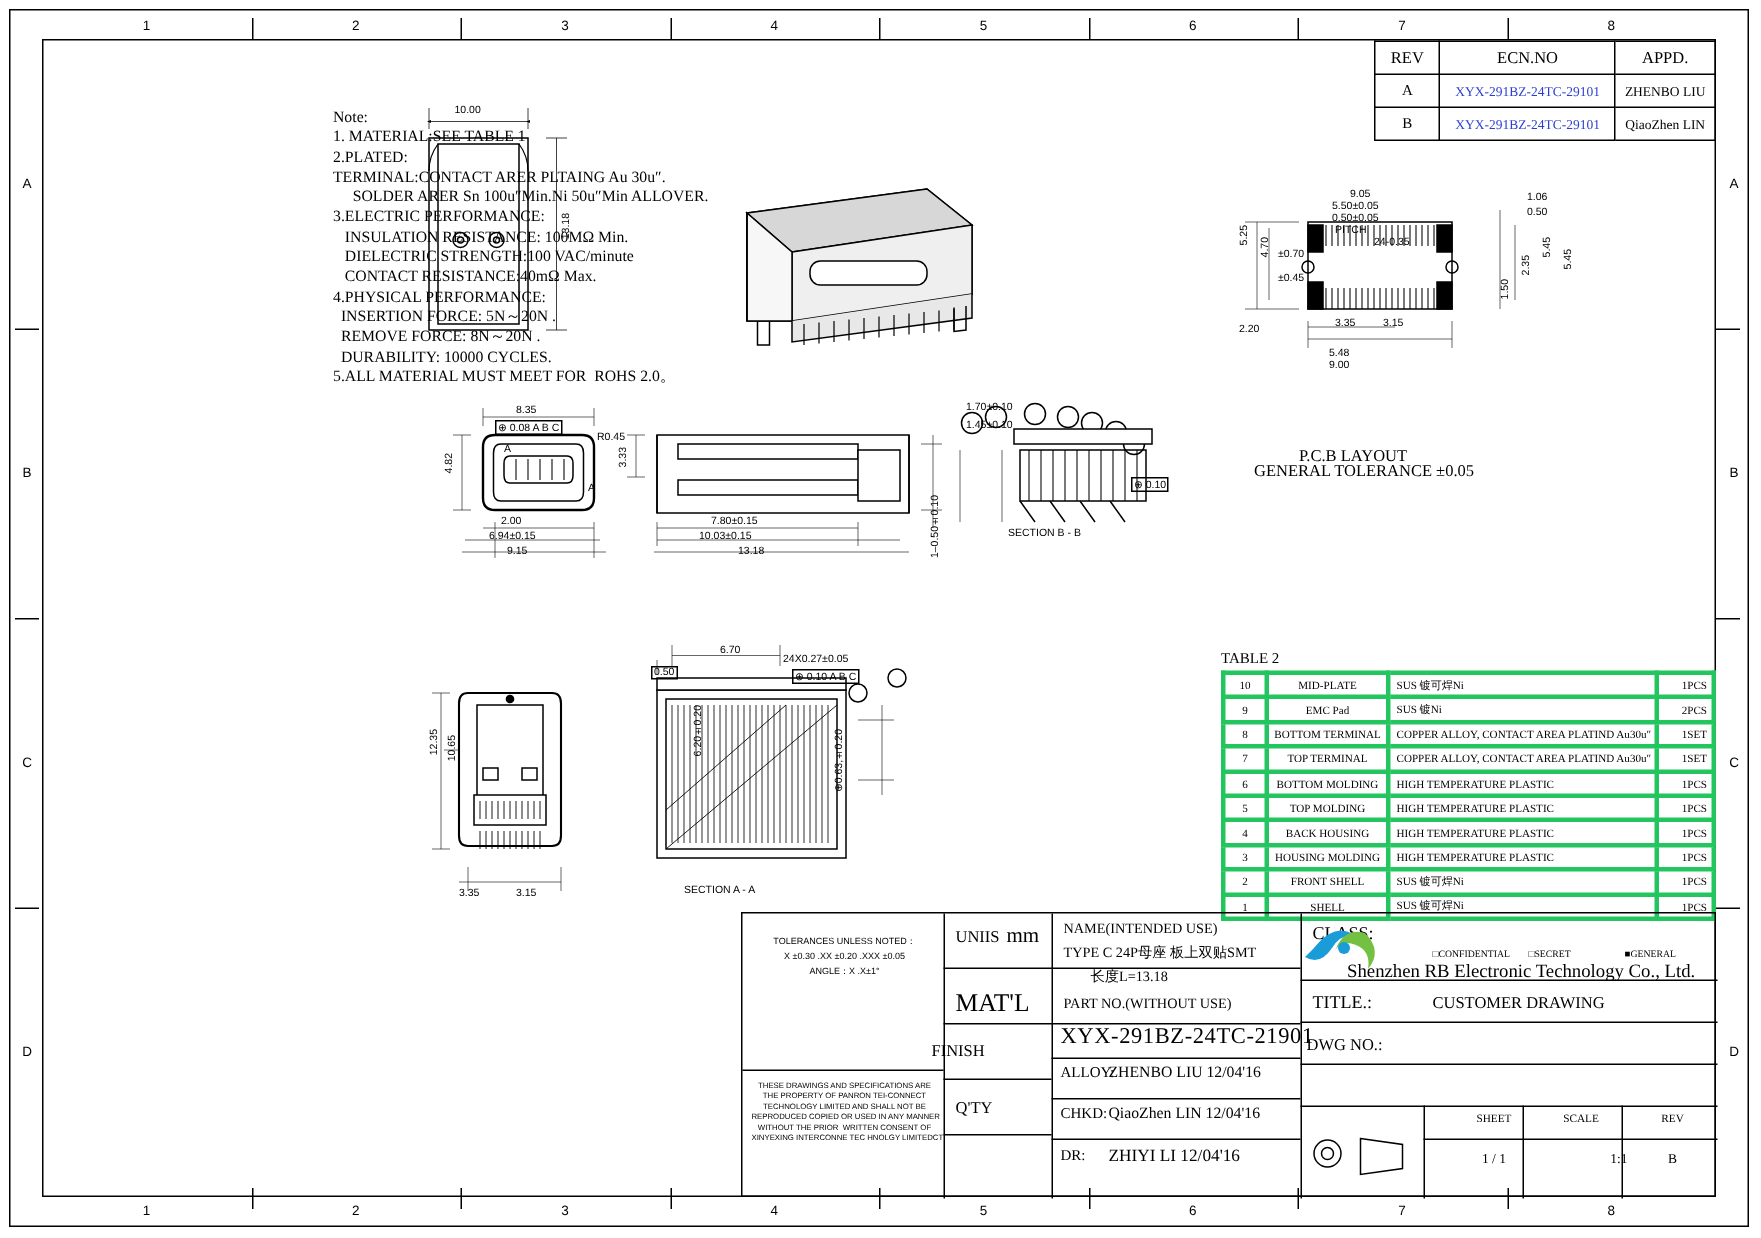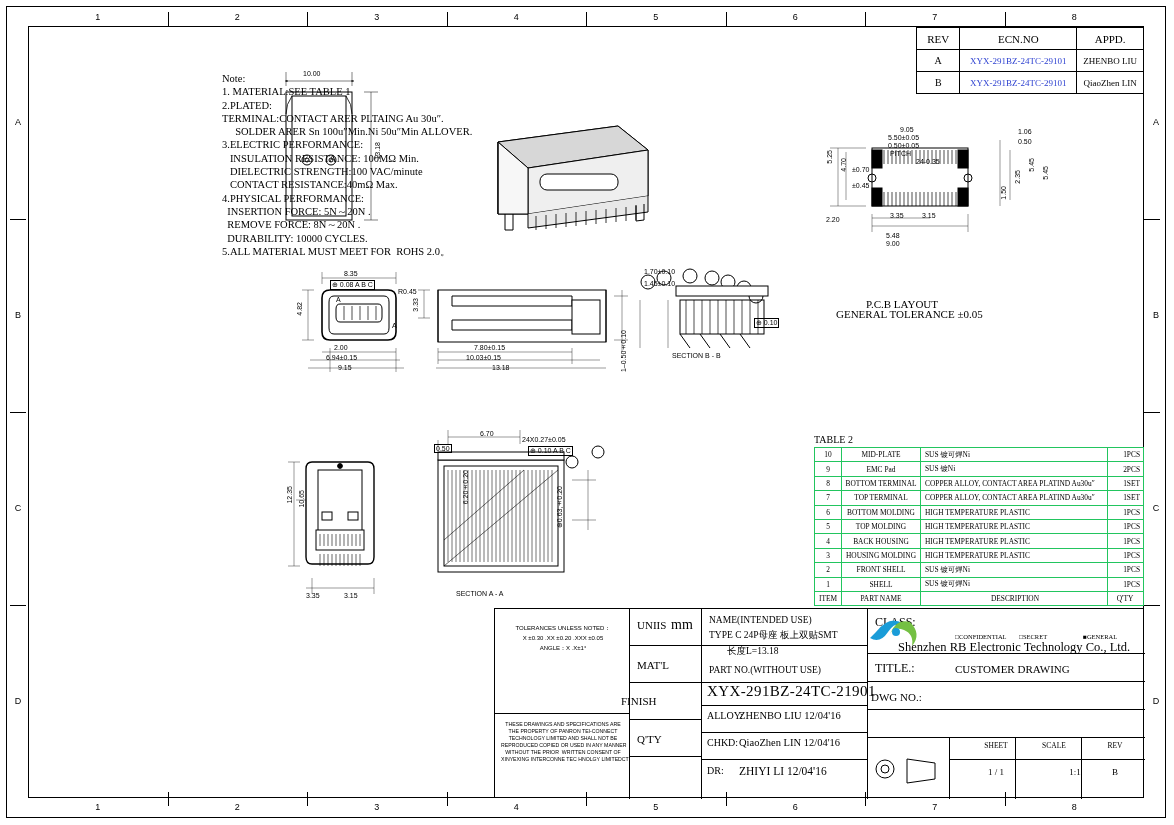--- a/index.html
+++ b/index.html
@@ -18,21 +18,21 @@
 
   
   .rev-table{position:absolute;left:916px;top:27px;width:228px;border-collapse:collapse;font-size:10px;font-family:"Liberation Serif",serif;}
   .rev-table td,.rev-table th{border:1px solid #000;text-align:center;height:19px;font-weight:normal;}
   .rev-table th{font-size:11px;}
   .rev-blue{color:#2b3fd0;font-size:9px;margin-top:12px;}
 
   
   .tbl1-cap{position:absolute;left:814px;top:434px;font-size:10px;font-family:"Liberation Serif",serif;}
   .tbl1{position:absolute;left:814px;top:447px;width:330px;border-collapse:collapse;font-size:7.4px;font-family:"Liberation Serif",serif;}
-  .tbl1 td{border:1px solid #22c55e;height:13.4px;padding:0 2px;white-space:nowrap;}
+  .tbl1 td{border:3px solid #22c55e;height:13.4px;padding:0 2px;white-space:nowrap;}
   .tbl1 .c-item{width:22px;text-align:center;}
   .tbl1 .c-name{width:74px;text-align:center;}
   .tbl1 .c-desc{padding-left:4px;}
   .tbl1 .c-qty{width:30px;text-align:right;padding-right:3px;}
   .tbl1 tr.head td{text-align:center;}
 
   
   .tb{position:absolute;left:494px;top:608px;width:650px;height:190px;border:1px solid #000;box-sizing:border-box;}
   .tb div{position:absolute;box-sizing:border-box;}
   .ln{position:absolute;background:#000;}
@@ -400,26 +400,20 @@
           <td class="c-name">FRONT SHELL</td>
           <td class="c-desc">SUS 镀可焊Ni</td>
           <td class="c-qty">1PCS</td>
         </tr>
         <tr>
           <td class="c-item">1</td>
           <td class="c-name">SHELL</td>
           <td class="c-desc">SUS 镀可焊Ni</td>
           <td class="c-qty">1PCS</td>
         </tr>
-        <tr class="head">
-          <td class="c-item">ITEM</td>
-          <td class="c-name">PART NAME</td>
-          <td class="c-desc">DESCRIPTION</td>
-          <td class="c-qty">Q'TY</td>
-        </tr>
       </tbody>
   </table>
 
   <div class="tb">
 
     <div class="ln" style="left:134px;top:0;width:1px;height:190px"></div>
     <div class="ln" style="left:206px;top:0;width:1px;height:190px"></div>
     <div class="ln" style="left:372px;top:0;width:1px;height:190px"></div>
 
     <div class="ln" style="left:134px;top:36px;width:238px;height:1px"></div>
@@ -444,21 +438,21 @@
     <div class="tbtxt tiny" style="left:6px;top:36px;width:124px;text-align:center;font-size:6px">ANGLE：X  .X±1°</div>
     <div class="tbtxt tiny" style="left:6px;top:112px;width:124px;white-space:pre;text-align:center">THESE DRAWINGS AND SPECIFICATIONS ARE
 THE PROPERTY OF PANRON TEI-CONNECT
 TECHNOLOGY LIMITED AND SHALL NOT BE
 REPRODUCED COPIED OR USED IN ANY MANNER
 WITHOUT THE PRIOR  WRITTEN CONSENT OF
 XINYEXING INTERCONNE TEC HNOLGY LIMITEDCT</div>
 
     <div class="tbtxt" style="left:142px;top:10px;font-size:11px">UNIIS</div>
     <div class="tbtxt" style="left:176px;top:8px;font-size:14px">mm</div>
-    <div class="tbtxt" style="left:142px;top:50px;font-size:11px">MAT'L</div>
+    <div class="tbtxt" style="left:142px;top:50px;font-size:17px">MAT'L</div>
     <div class="tbtxt" style="left:126px;top:86px;font-size:11px">FINISH</div>
     <div class="tbtxt" style="left:142px;top:124px;font-size:11px">Q'TY</div>
 
     <div class="tbtxt" style="left:214px;top:6px;font-size:9.5px">NAME(INTENDED USE)</div>
     <div class="tbtxt" style="left:214px;top:20px;font-size:9.5px">TYPE C 24P母座  板上双贴SMT</div>
     <div class="tbtxt" style="left:232px;top:36px;font-size:9.5px">长度L=13.18</div>
     <div class="tbtxt" style="left:214px;top:56px;font-size:9.5px">PART NO.(WITHOUT USE)</div>
     <div class="tbtxt" style="left:212px;top:74px;font-size:15px;letter-spacing:0.4px">XYX-291BZ-24TC-21901</div>
     <div class="tbtxt" style="left:212px;top:101px;font-size:10px">ALLOY:</div>
     <div class="tbtxt" style="left:244px;top:101px;font-size:10.5px">ZHENBO LIU 12/04'16</div>
@@ -471,21 +465,21 @@
     <div class="tbtxt" style="left:380px;top:52px;font-size:12px">TITLE.:</div>
     <div class="tbtxt" style="left:376px;top:82px;font-size:11px">DWG NO.:</div>
     <div class="tbtxt" style="left:460px;top:24px;font-size:6.5px">□CONFIDENTIAL</div>
     <div class="tbtxt" style="left:524px;top:24px;font-size:6.5px">□SECRET</div>
     <div class="tbtxt" style="left:588px;top:24px;font-size:6.5px">■GENERAL</div>
     <div class="tbtxt" style="left:460px;top:54px;font-size:11px">CUSTOMER      DRAWING</div>
 
     <div class="tbtxt" style="left:470px;top:132px;width:62px;text-align:center;font-size:7.5px">SHEET</div>
     <div class="tbtxt" style="left:470px;top:158px;width:62px;text-align:center;font-size:9px">1 / 1</div>
     <div class="tbtxt" style="left:528px;top:132px;width:62px;text-align:center;font-size:7.5px">SCALE</div>
-    <div class="tbtxt" style="left:549px;top:158px;width:62px;text-align:center;font-size:9px">1:1</div>
+    <div class="tbtxt" style="left:528px;top:158px;width:62px;text-align:right;font-size:9px">1:1</div>
     <div class="tbtxt" style="left:592px;top:132px;width:56px;text-align:center;font-size:7.5px">REV</div>
     <div class="tbtxt" style="left:592px;top:158px;width:56px;text-align:center;font-size:9px">B</div>
 
     <svg width="650" height="190" style="left:0;top:0">
       <g stroke="#000" fill="none">
         <circle cx="390" cy="160" r="9"></circle>
         <circle cx="390" cy="160" r="4"></circle>
         <path d="M412,150 L440,154 L440,170 L412,174 Z" fill="#fff"></path>
       </g>
     </svg>

